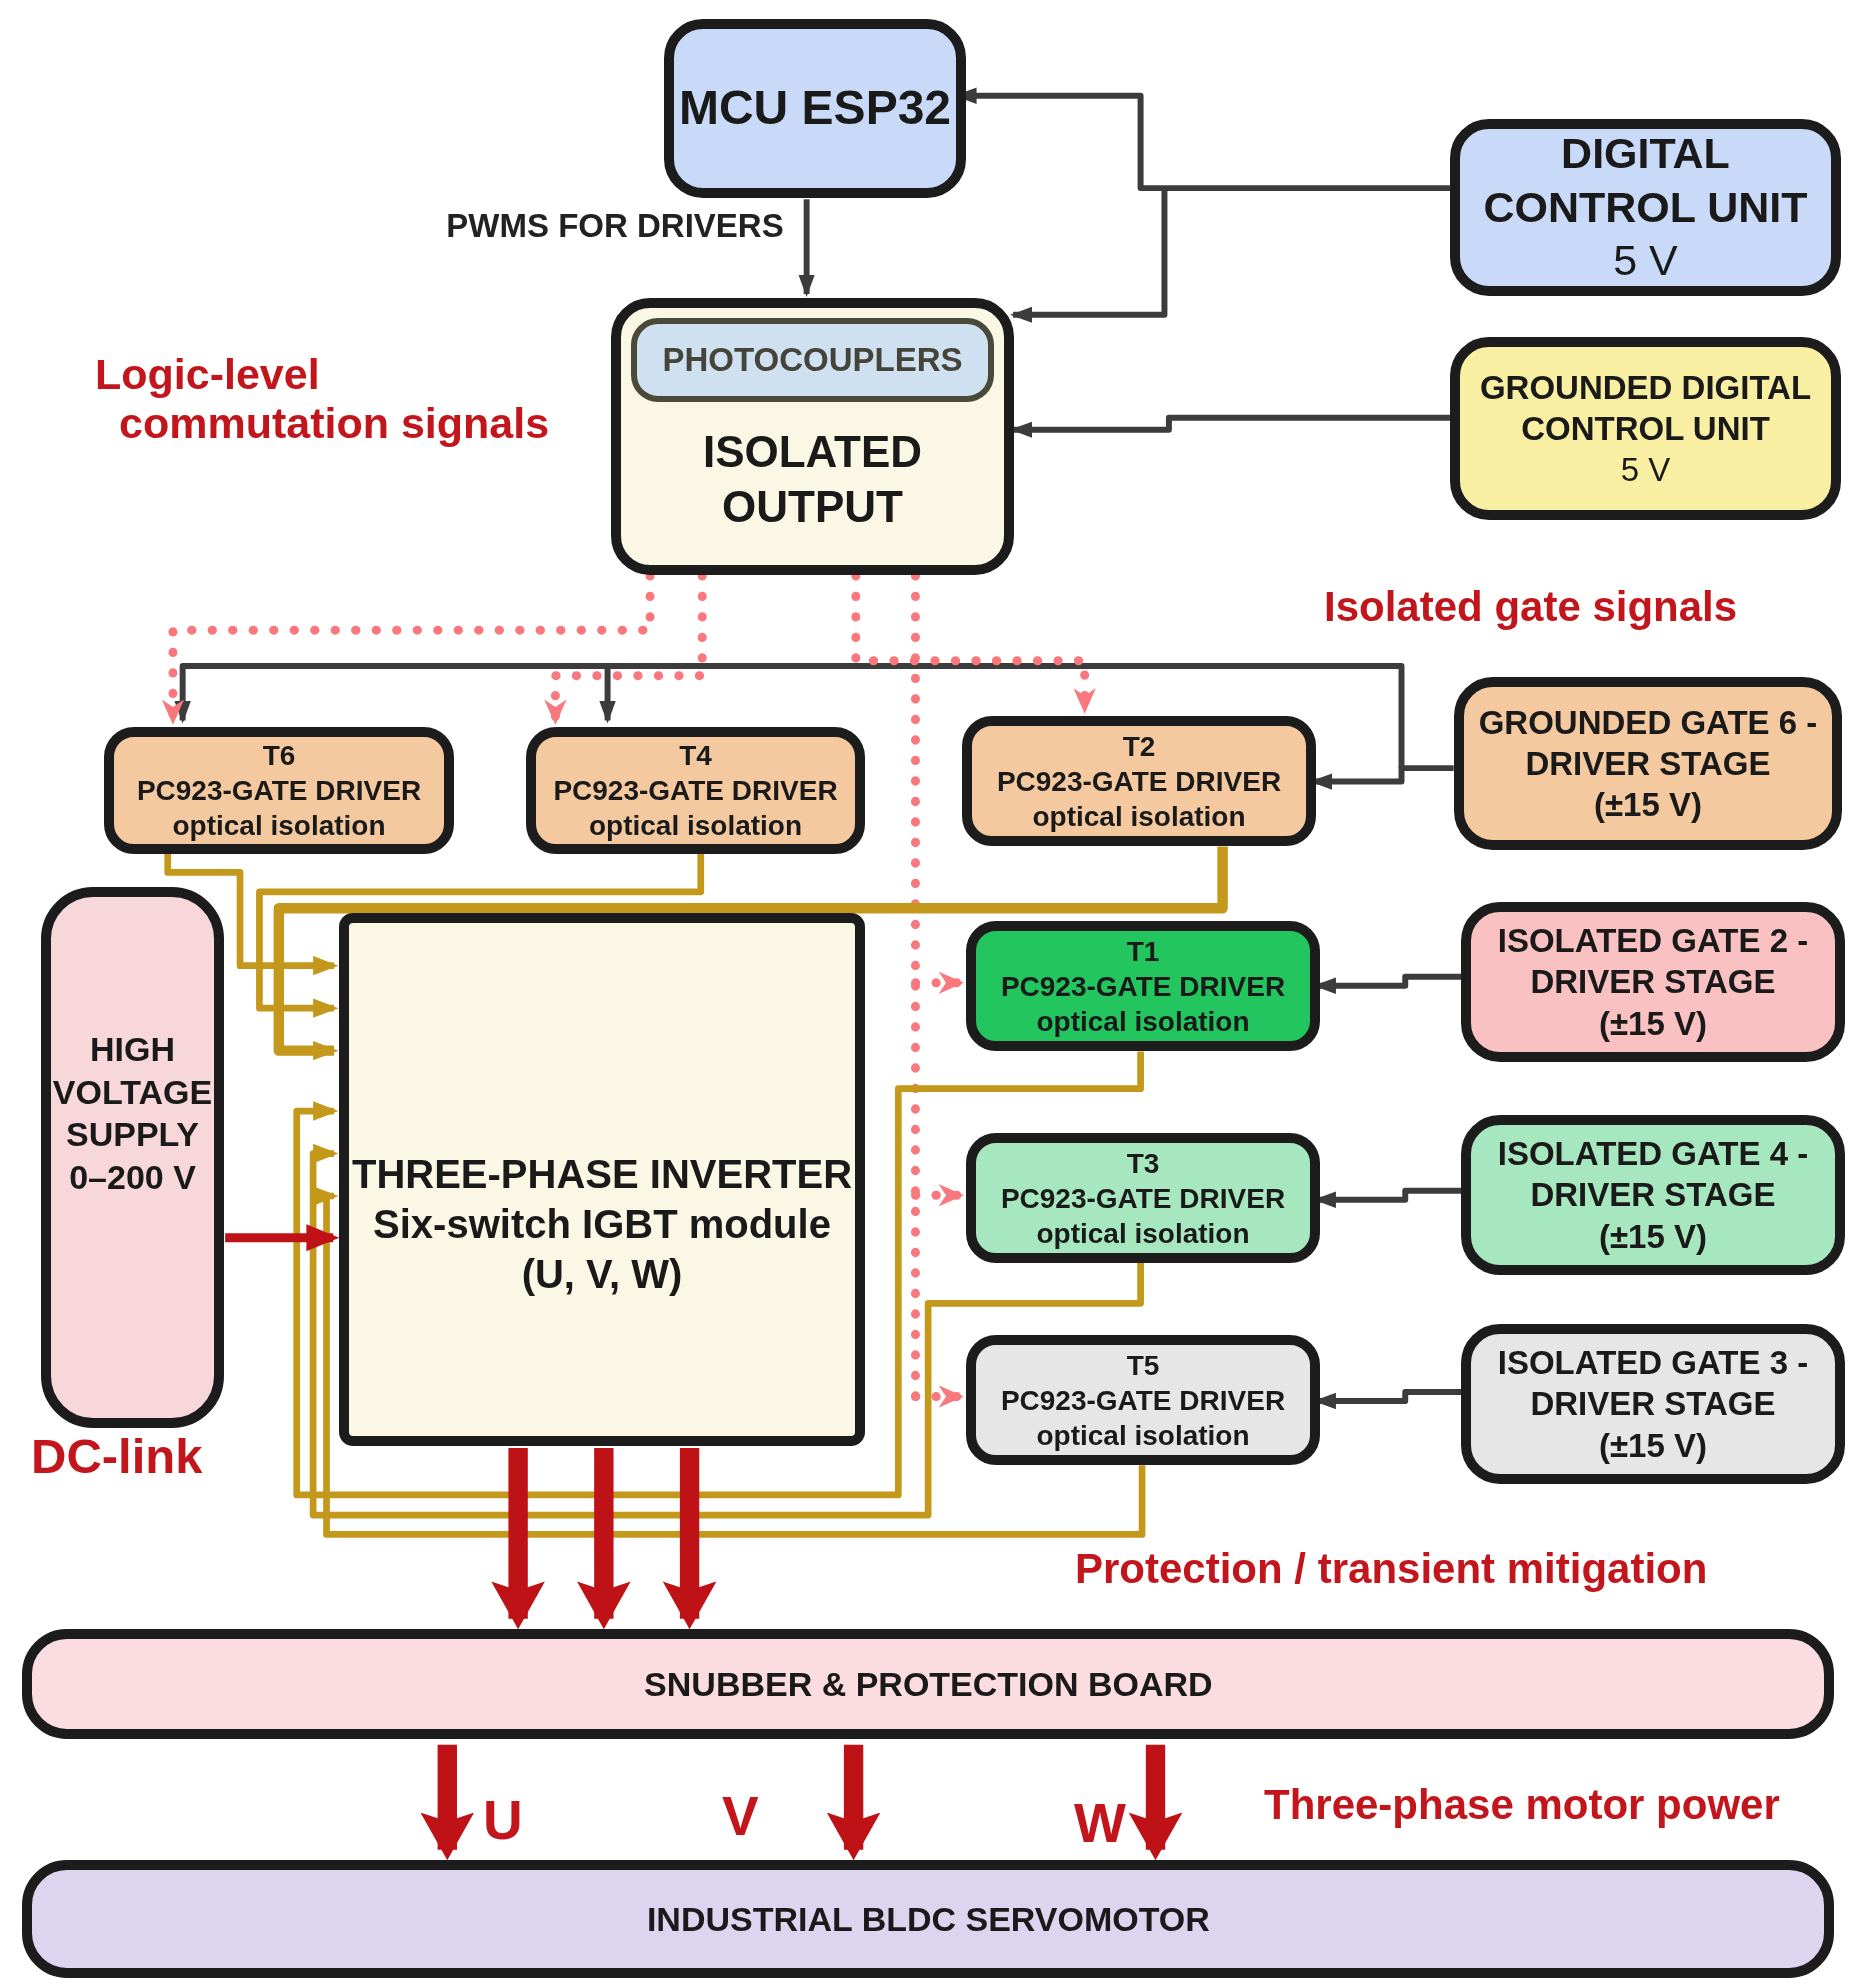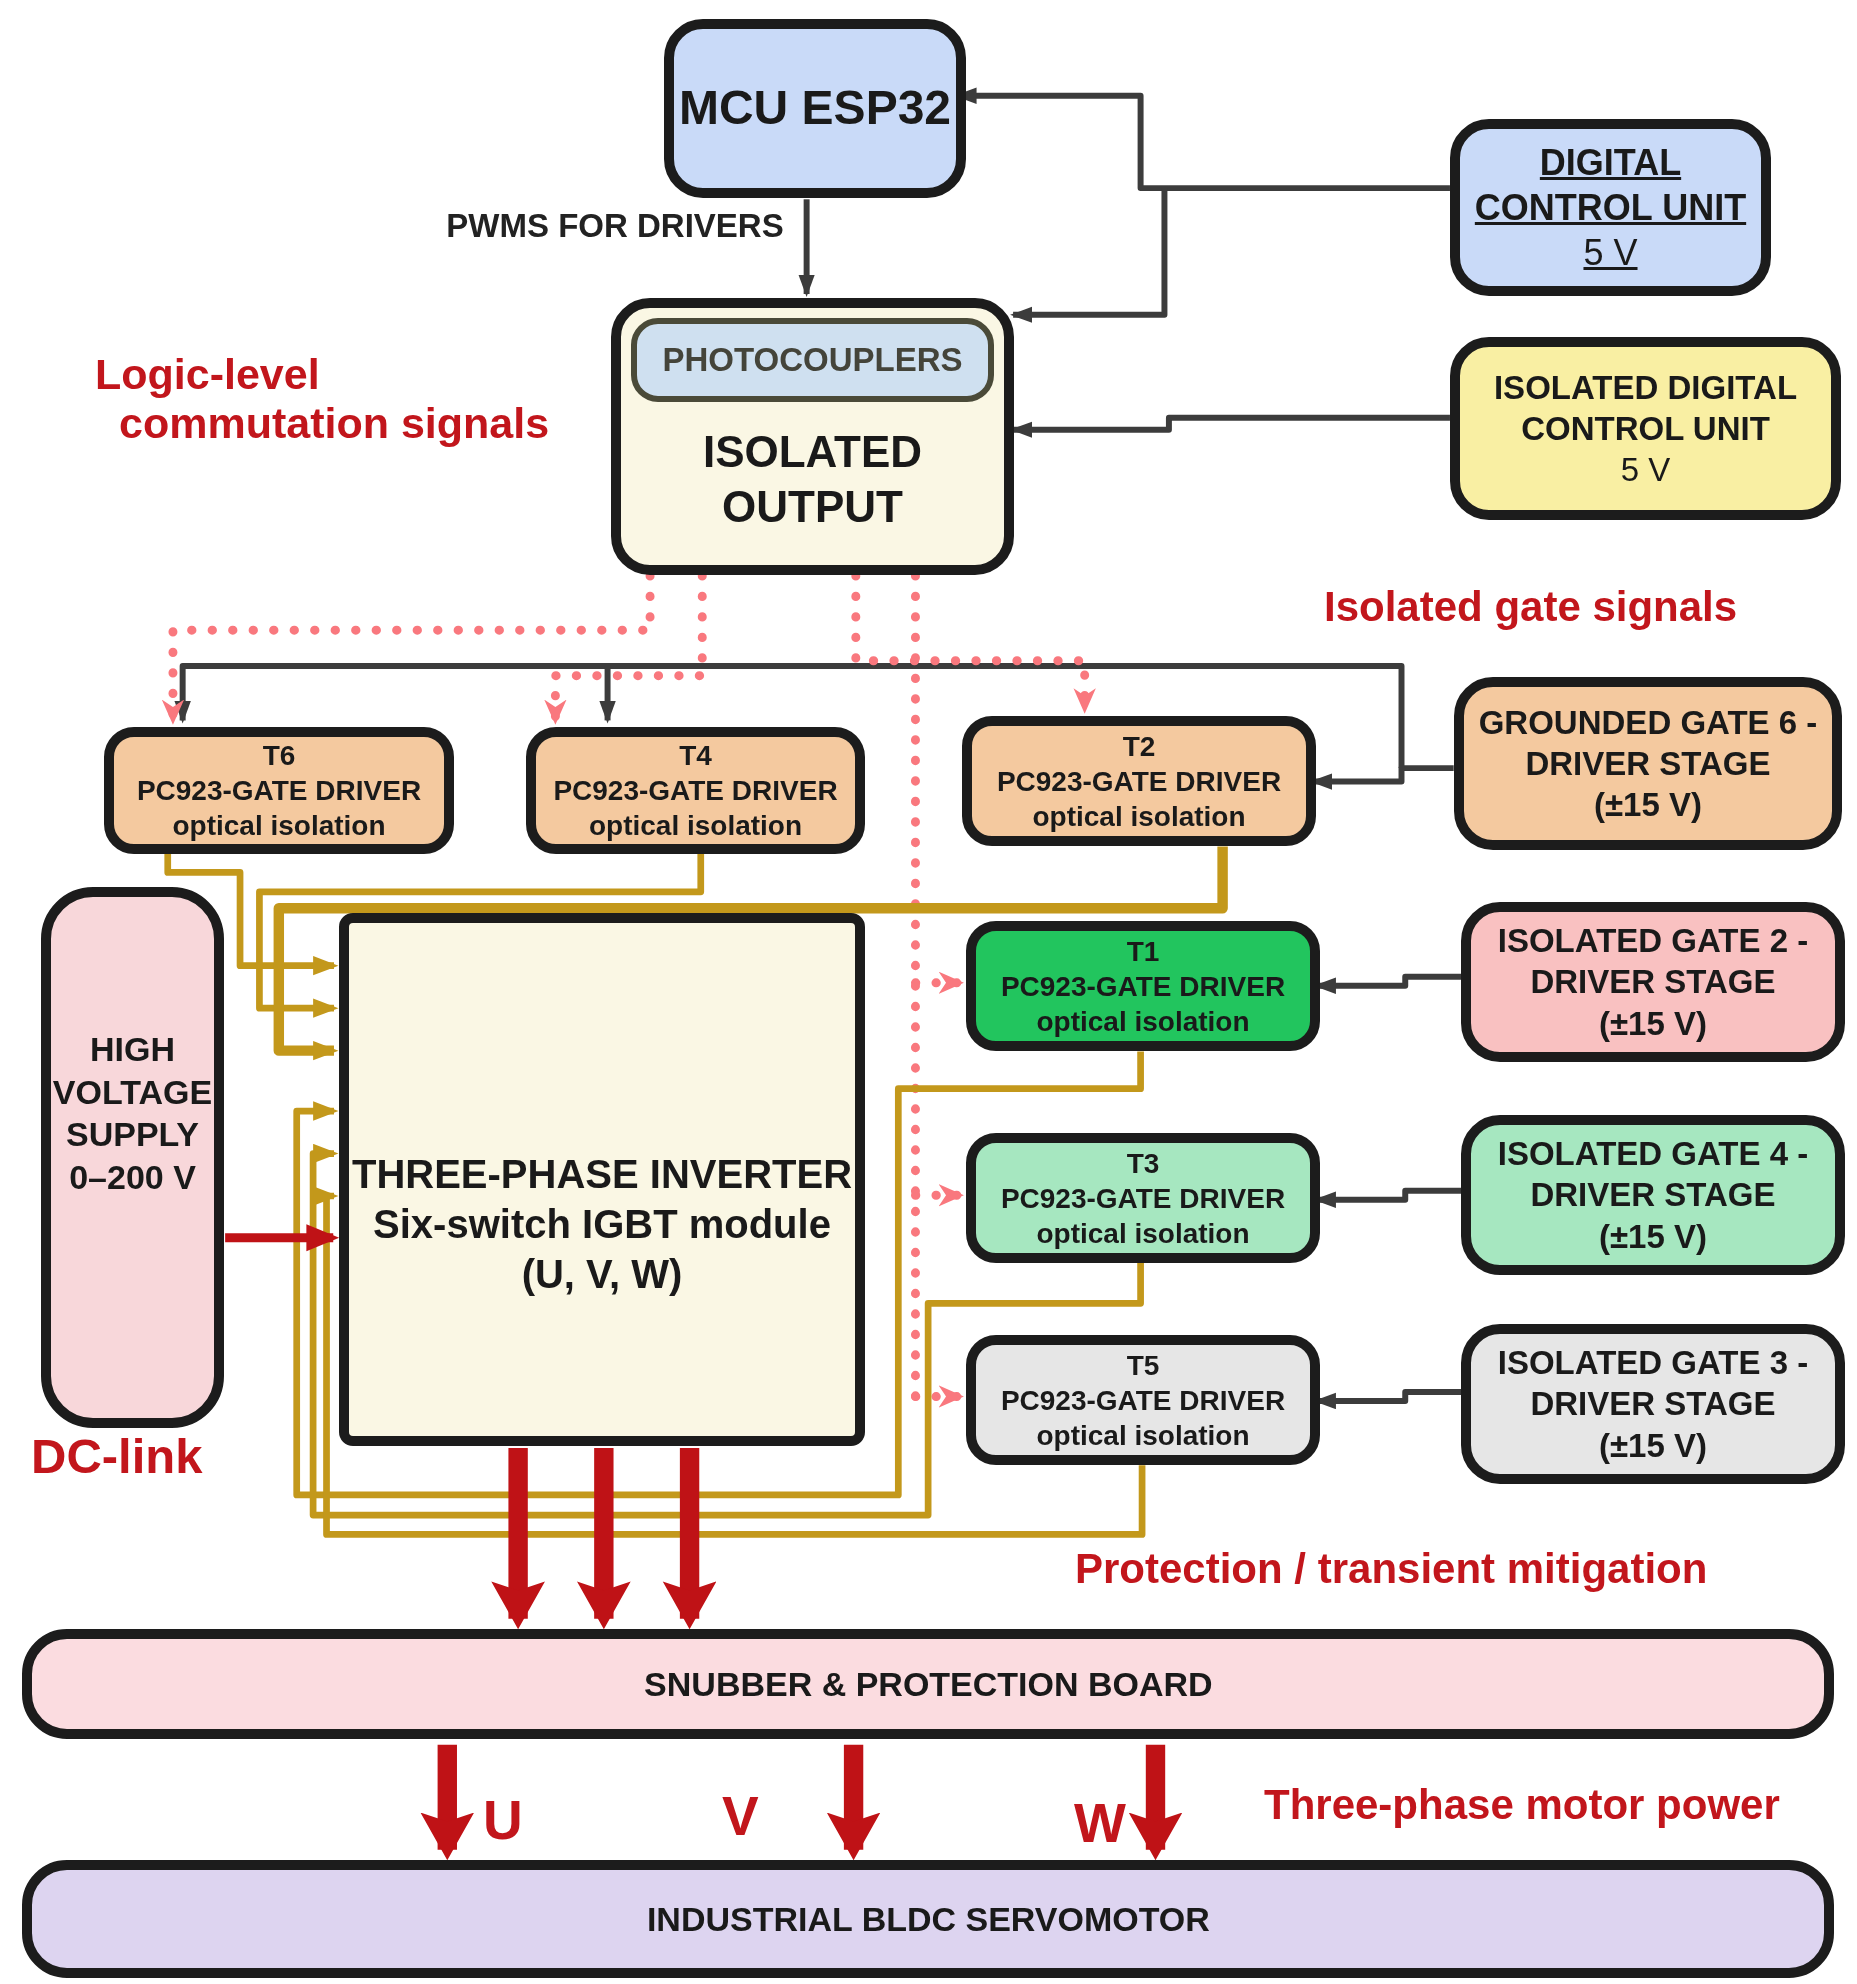--- a/index.html
+++ b/index.html
@@ -90,27 +90,27 @@
   <div class="bx" style="left:611px;top:298px;width:403px;height:277px;background:#faf7e4;padding:10px;justify-content:flex-start;">
     <div class="hdr" style="font-size:33px;">
       <span>PHOTOCOUPLERS</span>
     </div>
     <div class="pbody" style="font-size:44px;">
       <div>ISOLATED</div>
       <div>OUTPUT</div>
     </div>
   </div>
 
-  <div class="bx" style="left:1450px;top:119px;width:321px;height:177px;background:#c9daf8;font-size:36px;text-decoration:underline;">
+  <div class="bx" style="left:1450px;top:119px;width:391px;height:177px;background:#c9daf8;font-size:43px;">
     <div>DIGITAL CONTROL UNIT</div>
     <div style="font-weight:normal;">5 V</div>
   </div>
 
   <div class="bx" style="left:1450px;top:337px;width:391px;height:183px;background:#f9efa3;font-size:33px;">
-    <div>ISOLATED DIGITAL</div>
+    <div>GROUNDED DIGITAL</div>
     <div>CONTROL UNIT</div>
     <div style="font-weight:normal;">5 V</div>
   </div>
 
   <div class="red" style="left:95px;top:350px;font-size:43px;">
     <div>Logic-level</div>
     <div style="padding-left:24px;">commutation signals</div>
   </div>
   <div class="red" style="left:1324px;top:583px;font-size:42px;">Isolated gate signals</div>
 

